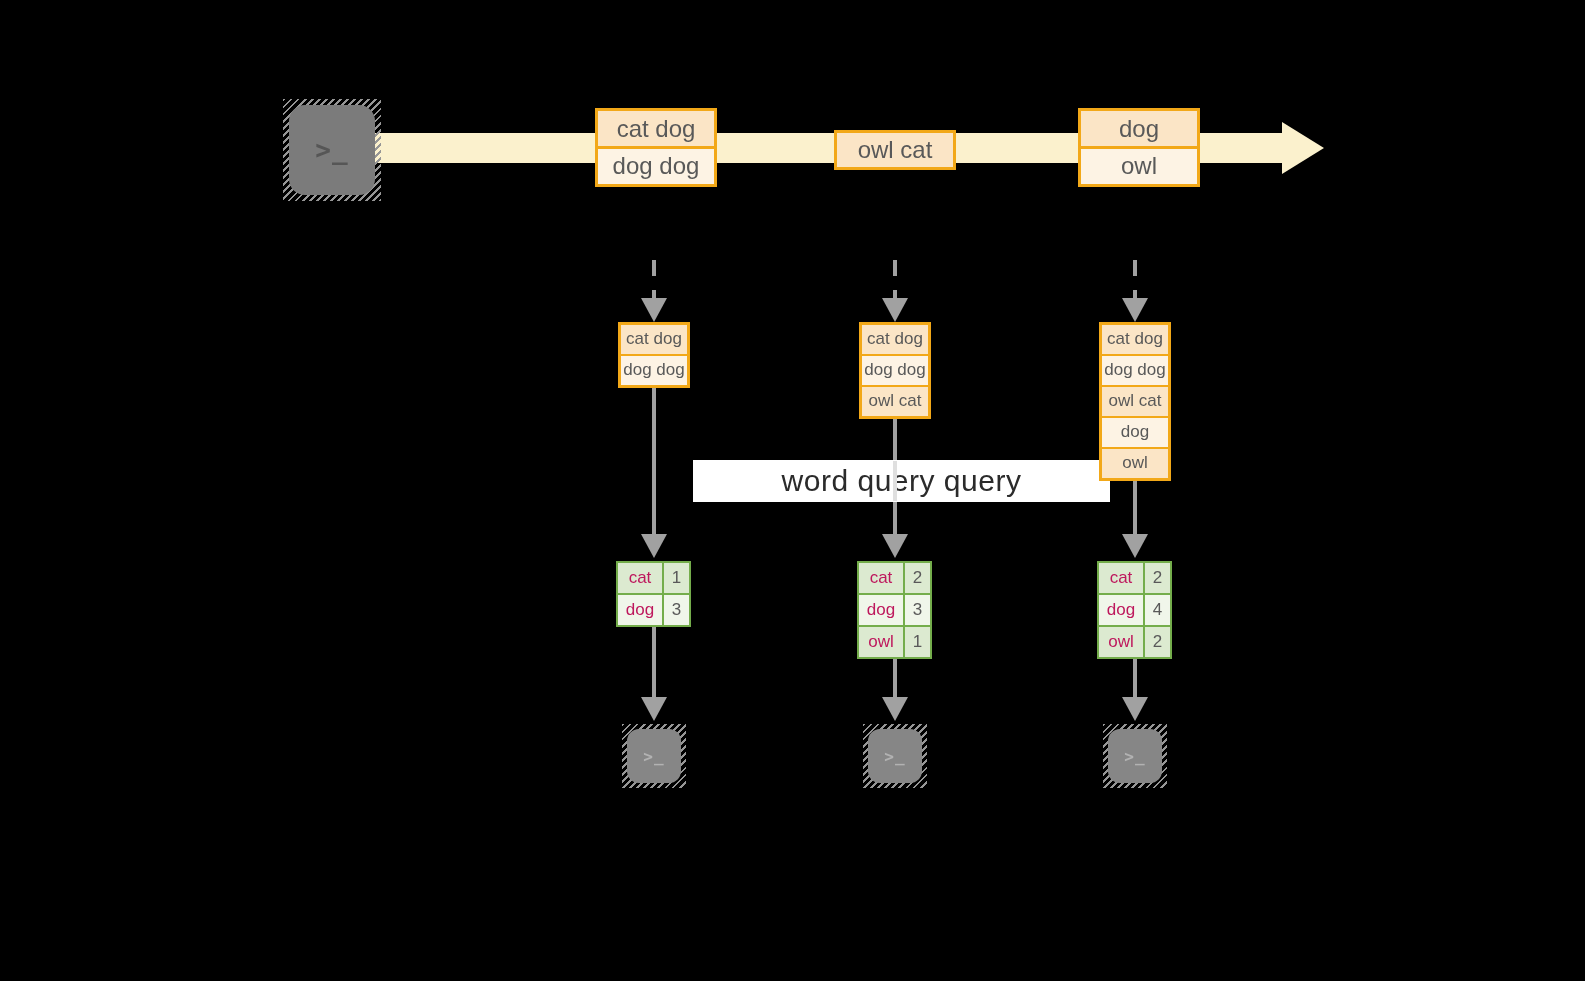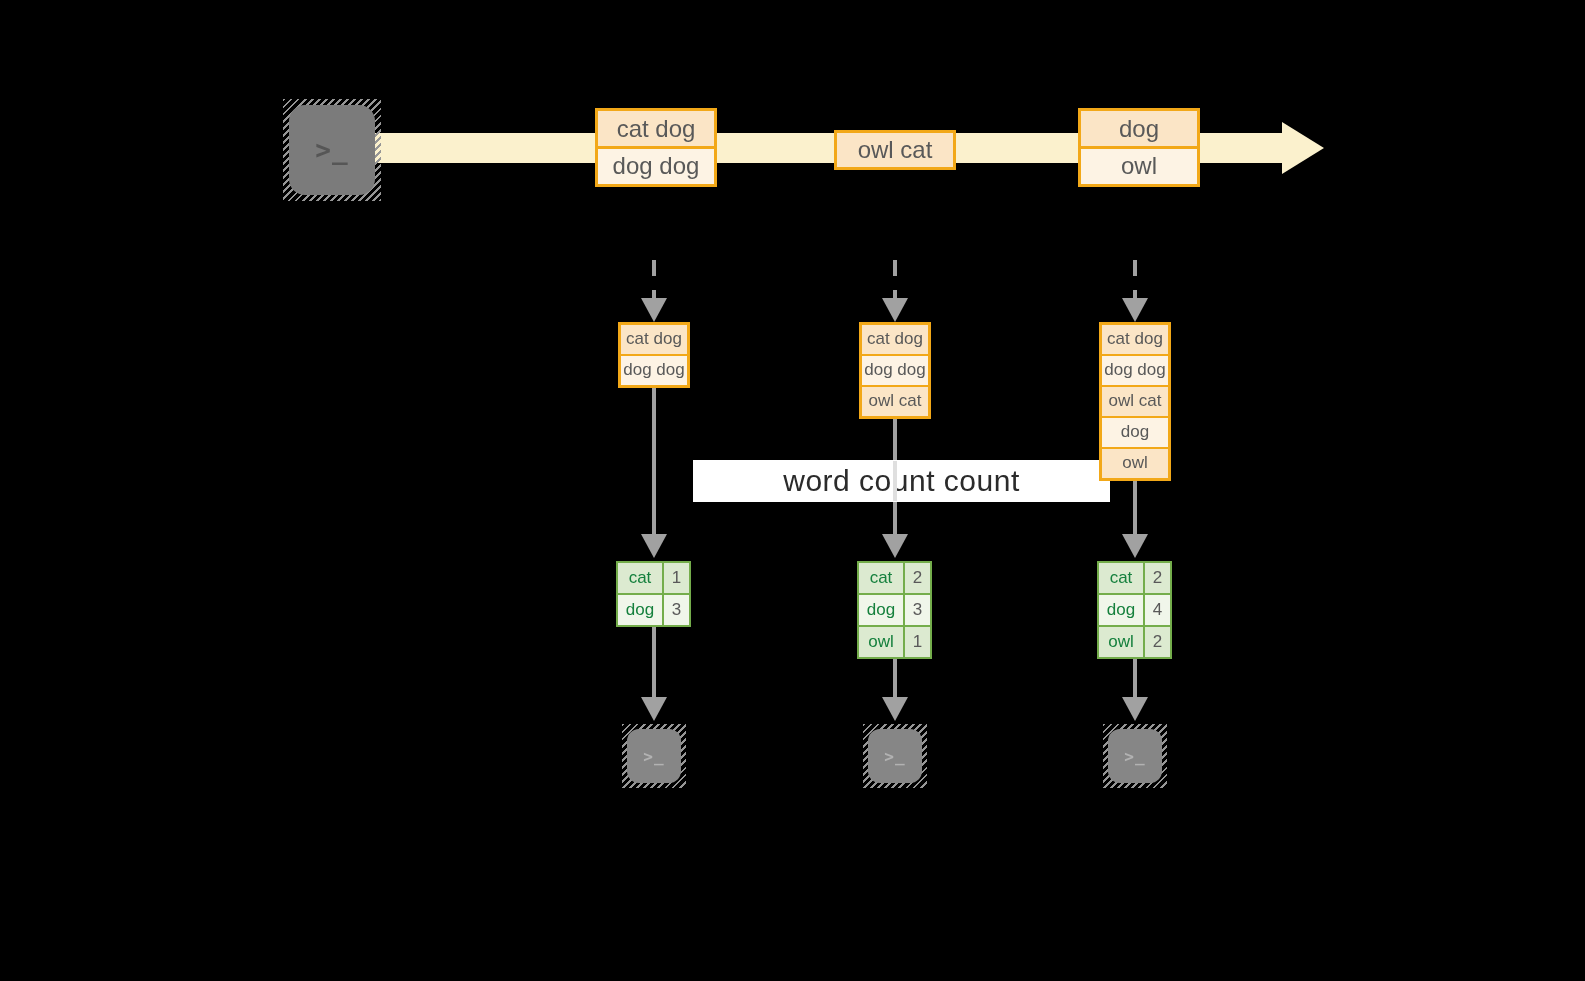--- a/index.html
+++ b/index.html
@@ -44,21 +44,21 @@
   
   .query-label { position:absolute; left:693px; top:460px; width:417px; height:42px; background:#ffffff; z-index:2;
     display:flex; align-items:center; justify-content:center;
     font-size:30px; font-weight:300; color:#2b2b2b; letter-spacing:0.5px; }
   .faint-line { position:absolute; left:893px; top:461px; width:4px; height:40px; background:#dfdfdf; z-index:3; }
   
   .ctable { position:absolute; width:71px; border:2.5px solid #74ad4b; background:#74ad4b; z-index:5;
     display:flex; flex-direction:column; gap:2px; top:561px; }
   .ctable .trow { display:flex; gap:2px; height:30px; }
   .ctable .wcell { width:44px; display:flex; align-items:center; justify-content:center;
-    font-size:17px; color:#15803d; }
+    font-size:17px; color:#be185d; }
   .ctable .ncell { flex:1; display:flex; align-items:center; justify-content:center;
     font-size:17px; color:#595959; }
   .g-dark  { background:#dcead0; }
   .g-light { background:#f0f6ea; }
   
   .cx1-line { left:652px; }  .cx2-line { left:893px; }  .cx3-line { left:1133px; }
   .cx1-head { left:641px; }  .cx2-head { left:882px; }  .cx3-head { left:1122px; }
 </style>
 </head>
 <body>
@@ -93,21 +93,21 @@
   <div class="dash-line cx3-line"></div>
   <div class="dash-head cx3-head"></div>
 
   <div class="sline cx1-line" style="top:386px; height:148px;"></div>
   <div class="sline cx2-line" style="top:413px; height:121px;"></div>
   <div class="sline cx3-line" style="top:477px; height:57px;"></div>
   <div class="shead cx1-head" style="top:534px;"></div>
   <div class="shead cx2-head" style="top:534px;"></div>
   <div class="shead cx3-head" style="top:534px;"></div>
 
-  <div class="query-label">word count count</div>
+  <div class="query-label">word query query</div>
   <div class="faint-line"></div>
 
   <div class="stack" style="left:618px; top:322px;">
     <div class="row fill-dark">cat dog</div>
     <div class="row fill-light">dog dog</div>
   </div>
   <div class="stack" style="left:859px; top:322px;">
     <div class="row fill-dark">cat dog</div>
     <div class="row fill-light">dog dog</div>
     <div class="row fill-dark">owl cat</div>

